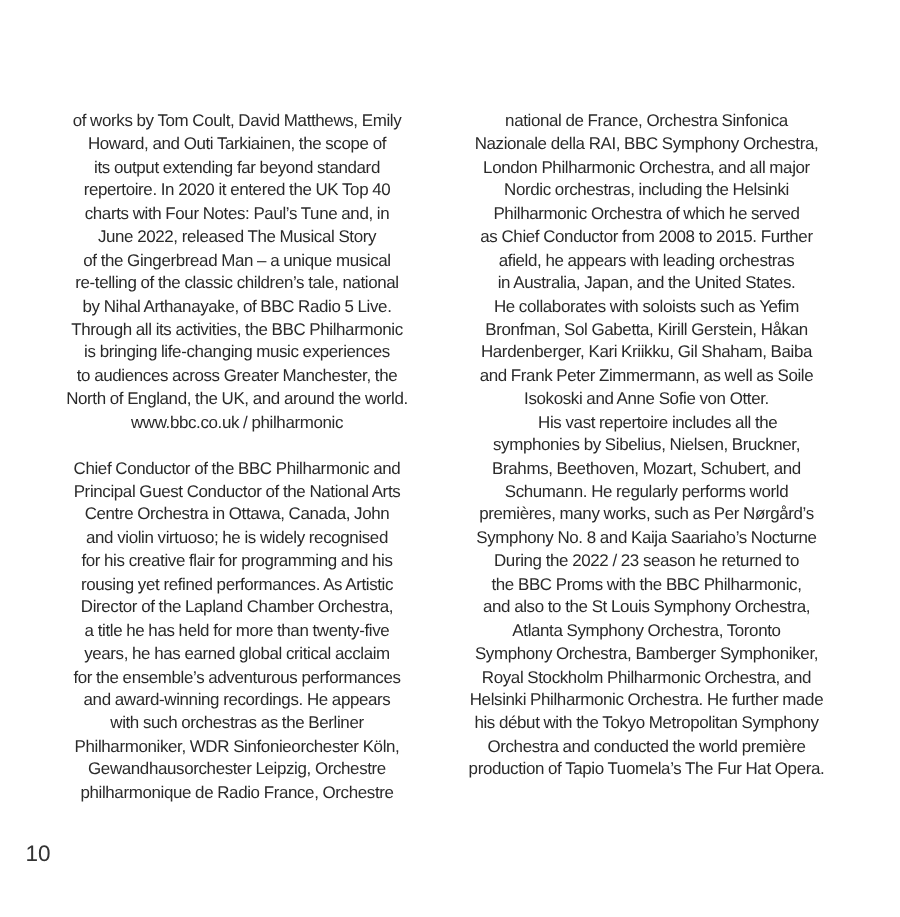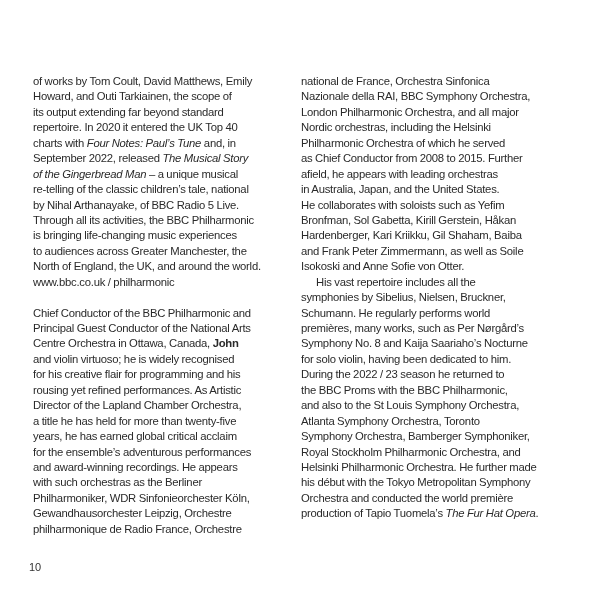--- a/index.html
+++ b/index.html
@@ -1,38 +1,38 @@
 <!DOCTYPE html>
 <html><head>
 <meta charset="utf-8">
 <style>
   html, body { margin:0; padding:0; background:#ffffff; }
   body { width:600px; height:611px; position:relative; overflow:hidden;
          font-family:"Liberation Sans", sans-serif; color:#2a2a2a; }
   .col { position:absolute; top:74px; font-size:11.3px; line-height:15.45px;
-         letter-spacing:-0.25px; word-spacing:-0.2px; }
+         letter-spacing:-0.25px; word-spacing:-0.2px;text-align:center; }
   .col-left { left:33px; width:250px; }
   .col-right { left:301px; width:260px; }
   .line { white-space:nowrap; height:15.45px; }
   .blank { height:15.45px; }
   .indent { padding-left:15px; }
-  i, .it { font-style:italic; }
-  b, .bd { font-weight:bold; }
-  .page-number { position:absolute; left:29px; top:561px; font-size:11px; color:#333; }
+  i, .it { }
+  b, .bd { font-weight:normal; }
+  .page-number { position:absolute; left:17px; top:561px; font-size:15px; color:#333; }
 </style>
 </head>
 <body>
 
 <div class="col col-left">
     <div class="line"><span>of works by Tom Coult, David Matthews, Emily</span></div>
     <div class="line"><span>Howard, and Outi Tarkiainen, the scope of</span></div>
     <div class="line"><span>its output extending far beyond standard</span></div>
     <div class="line"><span>repertoire. In 2020 it entered the UK Top 40</span></div>
     <div class="line"><span>charts with </span><span class="it">Four Notes: Paul’s Tune</span><span> and, in</span></div>
-    <div class="line"><span>September 2022, released </span><span class="it">The Musical Story</span></div>
+    <div class="line"><span>June 2022, released </span><span class="it">The Musical Story</span></div>
     <div class="line"><span class="it">of the Gingerbread Man</span><span> – a unique musical</span></div>
     <div class="line"><span>re-telling of the classic children’s tale, national</span></div>
     <div class="line"><span>by Nihal Arthanayake, of BBC Radio 5 Live.</span></div>
     <div class="line"><span>Through all its activities, the BBC Philharmonic</span></div>
     <div class="line"><span>is bringing life-changing music experiences</span></div>
     <div class="line"><span>to audiences across Greater Manchester, the</span></div>
     <div class="line"><span>North of England, the UK, and around the world.</span></div>
     <div class="line"><span>www.bbc.co.uk / philharmonic</span></div>
     <div class="blank"></div>
     <div class="line"><span>Chief Conductor of the BBC Philharmonic and</span></div>
@@ -60,24 +60,24 @@
     <div class="line"><span>as Chief Conductor from 2008 to 2015. Further</span></div>
     <div class="line"><span>afield, he appears with leading orchestras</span></div>
     <div class="line"><span>in Australia, Japan, and the United States.</span></div>
     <div class="line"><span>He collaborates with soloists such as Yefim</span></div>
     <div class="line"><span>Bronfman, Sol Gabetta, Kirill Gerstein, Håkan</span></div>
     <div class="line"><span>Hardenberger, Kari Kriikku, Gil Shaham, Baiba</span></div>
     <div class="line"><span>and Frank Peter Zimmermann, as well as Soile</span></div>
     <div class="line"><span>Isokoski and Anne Sofie von Otter.</span></div>
     <div class="line indent"><span>His vast repertoire includes all the</span></div>
     <div class="line"><span>symphonies by Sibelius, Nielsen, Bruckner,</span></div>
+    <div class="line"><span>Brahms, Beethoven, Mozart, Schubert, and</span></div>
     <div class="line"><span>Schumann. He regularly performs world</span></div>
     <div class="line"><span>premières, many works, such as Per Nørgård’s</span></div>
     <div class="line"><span>Symphony No. 8 and Kaija Saariaho’s Nocturne</span></div>
-    <div class="line"><span>for solo violin, having been dedicated to him.</span></div>
     <div class="line"><span>During the 2022 / 23 season he returned to</span></div>
     <div class="line"><span>the BBC Proms with the BBC Philharmonic,</span></div>
     <div class="line"><span>and also to the St Louis Symphony Orchestra,</span></div>
     <div class="line"><span>Atlanta Symphony Orchestra, Toronto</span></div>
     <div class="line"><span>Symphony Orchestra, Bamberger Symphoniker,</span></div>
     <div class="line"><span>Royal Stockholm Philharmonic Orchestra, and</span></div>
     <div class="line"><span>Helsinki Philharmonic Orchestra. He further made</span></div>
     <div class="line"><span>his début with the Tokyo Metropolitan Symphony</span></div>
     <div class="line"><span>Orchestra and conducted the world première</span></div>
     <div class="line"><span>production of Tapio Tuomela’s </span><span class="it">The Fur Hat Opera</span><span>.</span></div>

